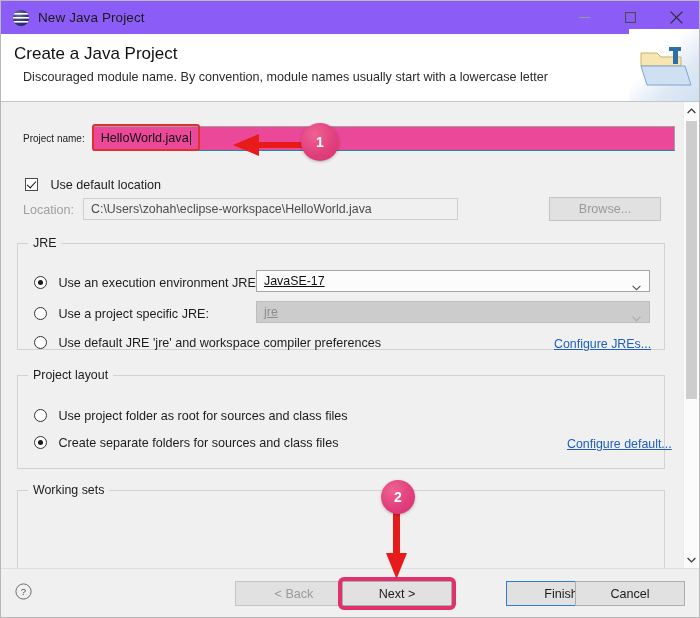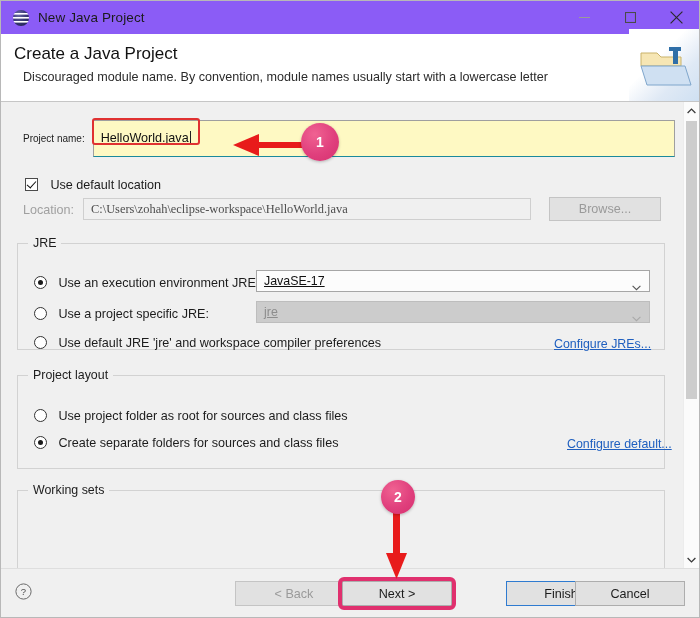--- a/index.html
+++ b/index.html
@@ -68,21 +68,21 @@
 
   .row{position:absolute;}
 
   .lbl{font-size:12.6px;color:#1c1c1c;}
   .lbl-dis{font-size:12.6px;color:#a0a0a0;}
 
   
   #project-name-row{left:22px;top:23px;right:8px;height:26px;display:flex;align-items:center;}
   .pn-label{font-size:10px;color:#1c1c1c;margin-right:8px;}
   .pn-input{
-    flex:1 1 auto;height:37px;background:#fef9c3;
+    flex:1 1 auto;height:25px;background:#ec4899;
     border:1px solid #9f9f9f;border-bottom-color:#1b8a9c;
     box-sizing:border-box;position:relative;
     display:flex;align-items:center;
   }
   .pn-value{font-size:12.6px;color:#101010;padding-left:7px;}
   .caret{width:1px;height:14px;background:#222;margin-left:1px;}
   .pn-hl{
     position:absolute;left:-2px;top:-3px;width:108px;height:27px;
     border:2px solid #e03131;border-radius:3px;box-sizing:border-box;
     pointer-events:none;
@@ -239,21 +239,21 @@
       </div>
 
       <div class="row" style="left:24px;top:73px;">
         <span class="cb checked"></span>
         <span class="lbl" style="margin-left:8px;">Use default location</span>
       </div>
 
       <div class="row" style="left:22px;top:98px;">
         <span class="lbl-dis">Location:</span>
       </div>
-      <div class="loc-field" style="left:82px;top:96px;width:448px;font-family:Liberation Serif, serif;">
+      <div class="loc-field" style="left:82px;top:96px;width:375px;">
         <span class="lv">C:\Users\zohah\eclipse-workspace\HelloWorld.java</span>
       </div>
       <div class="btn disabled" style="position:absolute;left:548px;top:95px;width:112px;height:24px;">
         <span>Browse...</span>
       </div>
 
       <div class="watermark">GeeksVeda</div>
 
       <div class="group" style="left:16px;top:141px;width:648px;height:107px;">
         <span class="group-title">JRE</span>

